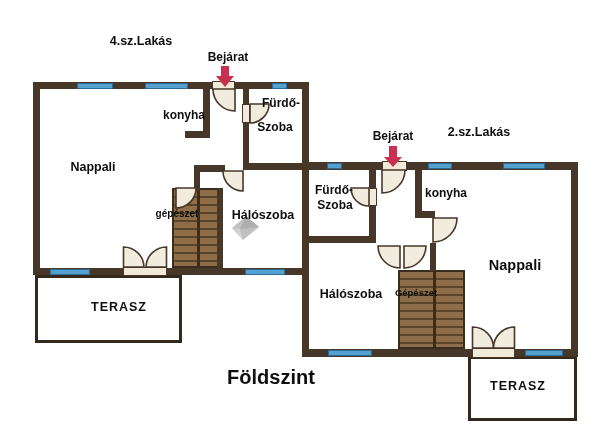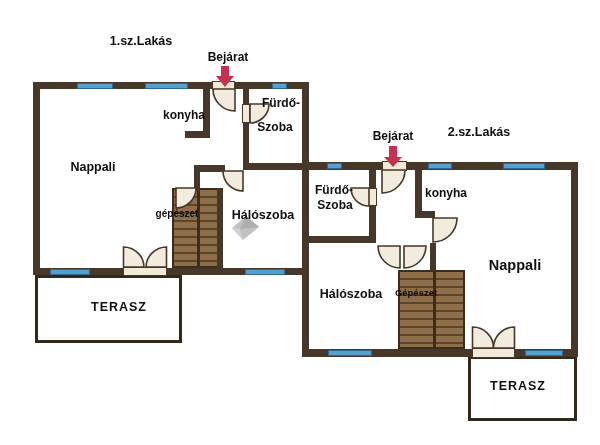--- a/index.html
+++ b/index.html
@@ -100,35 +100,36 @@
     </g>
     <path fill="#c8304f" d="M221,66 h8 v10 h5 l-9,11 -9,-11 h5 Z"></path>
     <path fill="#c8304f" d="M389,146 h8 v11 h5 l-9,10 -9,-10 h5 Z"></path>
     <g opacity="0.8">
       <polygon points="246,216 259,227 243,240 232,228" fill="#b2b2b2"></polygon>
       <polygon points="246,216 259,227 240,229" fill="#9a9a9a"></polygon>
       <polygon points="232,228 240,229 243,240" fill="#c6c6c6"></polygon>
     </g>
   </svg>
 
-  <span class="lbl" style="left:141px;top:35px;font-size:12.5px;">1.sz.Lakás</span>
+  <span class="lbl" style="left:141px;top:35px;font-size:12.5px;">4.sz.Lakás</span>
   <span class="lbl" style="left:228px;top:51px;font-size:12px;">Bejárat</span>
   <span class="lbl" style="left:184px;top:109px;font-size:12px;">konyha</span>
   <span class="lbl" style="left:281px;top:97px;font-size:12px;">Fürdő-</span>
   <span class="lbl" style="left:275px;top:121px;font-size:12px;">Szoba</span>
   <span class="lbl" style="left:93px;top:161px;font-size:12.5px;">Nappali</span>
   <span class="lbl" style="left:177px;top:209px;font-size:10px;">gépészet</span>
   <span class="lbl" style="left:263px;top:209px;font-size:12.5px;">Hálószoba</span>
   <span class="lbl" style="left:119px;top:301px;font-size:12.5px;letter-spacing:1px;">TERASZ</span>
 
   <span class="lbl" style="left:479px;top:126px;font-size:12.5px;">2.sz.Lakás</span>
   <span class="lbl" style="left:393px;top:130px;font-size:12px;">Bejárat</span>
   <span class="lbl" style="left:334px;top:184px;font-size:12px;">Fürdő-</span>
   <span class="lbl" style="left:335px;top:199px;font-size:12px;">Szoba</span>
   <span class="lbl" style="left:446px;top:187px;font-size:12px;">konyha</span>
   <span class="lbl" style="left:515px;top:258px;font-size:14.5px;">Nappali</span>
   <span class="lbl" style="left:351px;top:288px;font-size:12.5px;">Hálószoba</span>
   <span class="lbl" style="left:416px;top:288px;font-size:9.5px;">Gépészet</span>
   <span class="lbl" style="left:518px;top:380px;font-size:12.5px;letter-spacing:1px;">TERASZ</span>
 
+  <span class="lbl" style="left:271px;top:367px;font-size:20px;">Földszint</span>
 
 
 </div>
 
 </body></html>

